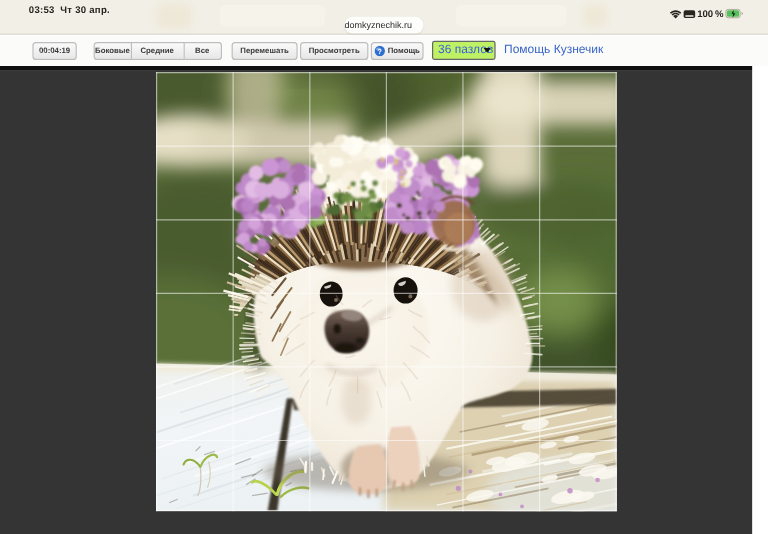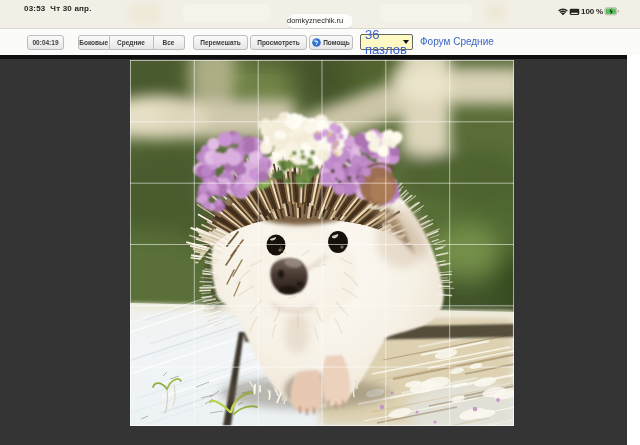--- a/index.html
+++ b/index.html
@@ -9,21 +9,21 @@
 .ghosticon{position:absolute;border-radius:6px;background:rgba(233,222,189,0.35);filter:blur(3px)}
 .pill{position:absolute;left:287px;top:14px;width:66px;height:14px;background:#fdfdfc;border-radius:7px;box-shadow:0 0.5px 1.5px rgba(0,0,0,0.12);font-size:7.5px;color:#2a2a28;text-align:left;line-height:14.5px}
 .sicons{position:absolute;right:20px;top:4px;height:12px;display:flex;align-items:flex-end;gap:1px}
 .pct{font-size:8px;font-weight:700;color:#26251f}
 .toolbar{position:absolute;left:0;top:30px;width:640px;height:24.5px;background:#fbfbfa}
 .btn{position:absolute;top:5px;height:15px;background:linear-gradient(#fafafa,#e7e7e7);border:1px solid #bdbdbd;border-radius:3px;font-size:6.5px;font-weight:600;color:#3a3a3a;display:flex;align-items:center;justify-content:center;overflow:hidden}
 .seg{position:absolute;top:5px;height:15px;display:flex}
 .seg div{background:linear-gradient(#fafafa,#e7e7e7);border:1px solid #bdbdbd;border-left:none;font-size:6.5px;font-weight:600;color:#3a3a3a;display:flex;align-items:center;justify-content:center;overflow:hidden}
 .seg div:first-child{border-left:1px solid #bdbdbd;border-radius:3px 0 0 3px}
 .seg div:last-child{border-radius:0 3px 3px 0}
-.sel{position:absolute;left:360px;top:3.5px;width:53px;height:16.5px;border:1.5px solid #666;background:#fef9c3;border-radius:2px;font-size:13px;color:#3b63d6;display:flex;align-items:center;padding-left:4px}
+.sel{position:absolute;left:360px;top:3.5px;width:53px;height:16.5px;border:1.5px solid #666;background:#bef264;border-radius:2px;font-size:10px;color:#3b63d6;display:flex;align-items:center;padding-left:4px}
 .arr{position:absolute;right:3px;top:5.5px;width:0;height:0;border-left:3px solid transparent;border-right:3px solid transparent;border-top:4px solid #111}
 .flink{position:absolute;left:420px;top:6px;font-size:10px;color:#3a66c8}
 .blackbar{position:absolute;left:0;top:54.5px;width:627px;height:4px;background:#0f0f0f}
 .dark{position:absolute;left:0;top:58.5px;width:627px;height:386.5px;background:#343434}
 .rightstrip{position:absolute;left:627px;top:54.5px;width:13px;height:390.5px;background:#fff}
 </style></head>
 <body>
 <div class="statusbar">
  <div class="ghosticon" style="left:130px;top:3px;width:30px;height:21px"></div>
  <div class="ghosttab" style="left:183px;top:4px;width:88px;height:18px"></div>
@@ -59,21 +59,21 @@
  <div class="btn" style="left:250px;width:57px">Просмотреть</div>
  <div class="btn" style="left:309px;width:44px">
       <svg width="9" height="9" viewBox="0 0 9 9" style="margin-right:2px;flex:none">
         <circle cx="4.5" cy="4.5" r="4.3" fill="#2f6fd0"></circle>
         <ellipse cx="3.4" cy="2.8" rx="2" ry="1.3" fill="#85b5ea" opacity="0.9"></ellipse>
         <text x="4.5" y="7" font-size="6" fill="#fff" text-anchor="middle" font-family="Liberation Sans" font-weight="bold">?</text>
       </svg>
       <span>Помощь</span>
     </div>
  <div class="sel">36 пазлов<span class="arr"></span></div>
- <div class="flink">Форум Средние</div>
+ <div class="flink">Помощь Кузнечик</div>
 </div>
 <div class="blackbar"></div>
 <div class="dark"></div>
 <div class="rightstrip"></div>
 <svg width="384" height="366" viewBox="0 0 384 366" style="position:absolute;left:129.5px;top:59.5px;display:block">
 <defs>
 <filter id="b12" x="-100%" y="-100%" width="300%" height="300%">
         <feGaussianBlur stdDeviation="12"></feGaussianBlur>
       </filter>
 <filter id="b7" x="-80%" y="-80%" width="260%" height="260%">

